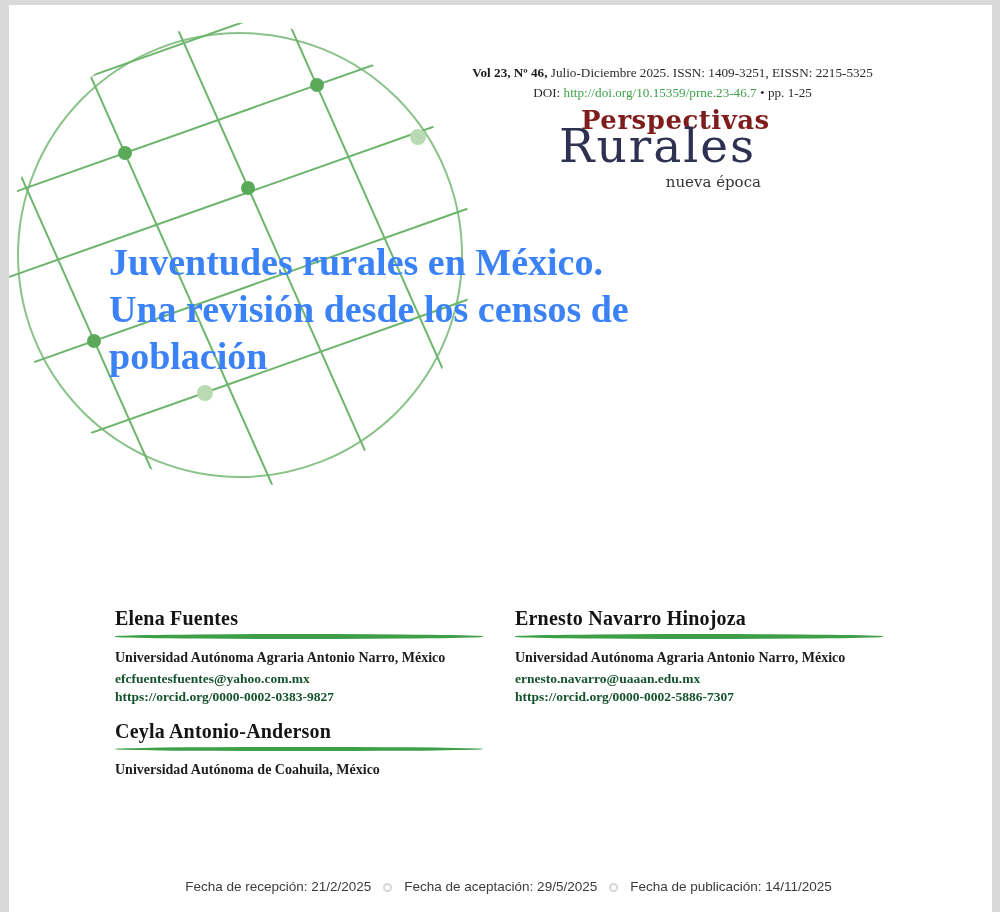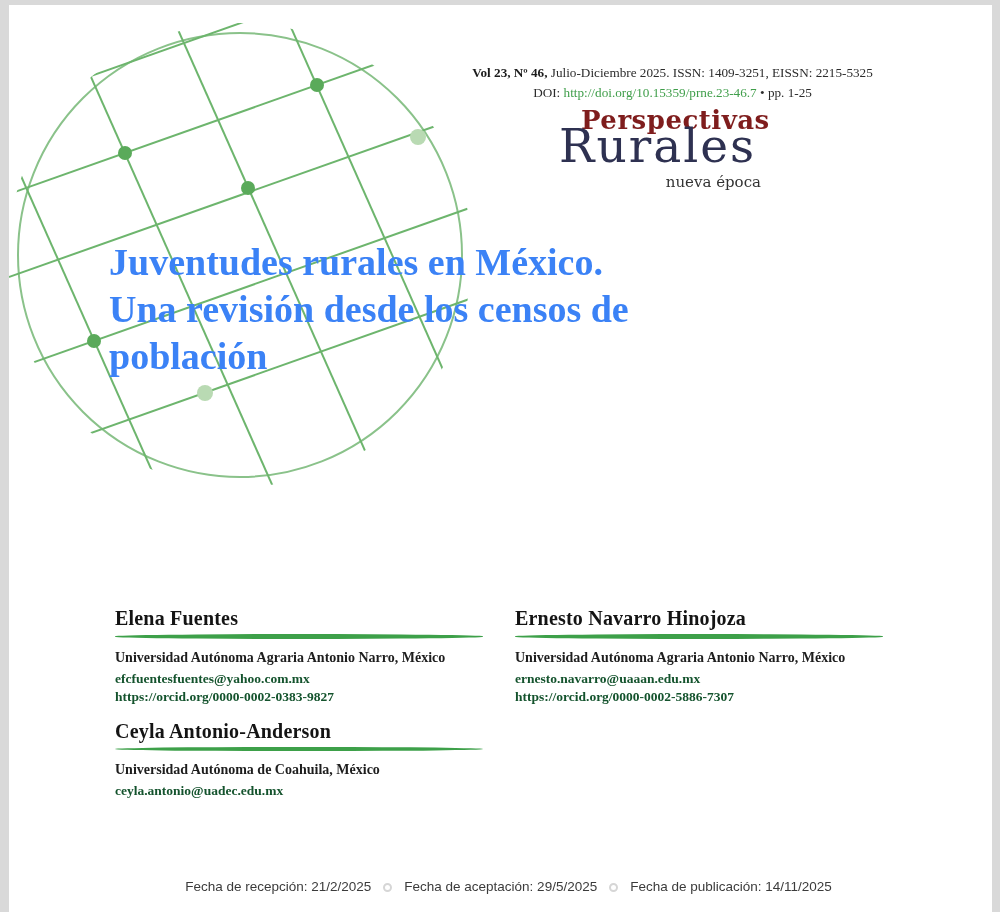--- a/index.html
+++ b/index.html
@@ -171,21 +171,20 @@
       <div class="author-rule"></div>
       <div class="author-affil">Universidad Autónoma Agraria Antonio Narro, México</div>
       <a href="#" class="author-link">ernesto.navarro@uaaan.edu.mx</a>
       <a href="#" class="author-link">https://orcid.org/0000-0002-5886-7307</a>
     </div>
 
     <div class="col1">
       <div class="author-name">Ceyla Antonio-Anderson</div>
       <div class="author-rule"></div>
       <div class="author-affil">Universidad Autónoma de Coahuila, México</div>
-      <a href="#" class="author-link">ceyla.antonio@uadec.edu.mx</a>
     </div>
 
   </div>
 
 
   <div class="dates-bar">
     <span>Fecha de recepción: 21/2/2025</span><span class="ornament"></span><span>Fecha de aceptación: 29/5/2025</span><span class="ornament"></span><span>Fecha de publicación: 14/11/2025</span>
   </div>
 
 </div>

